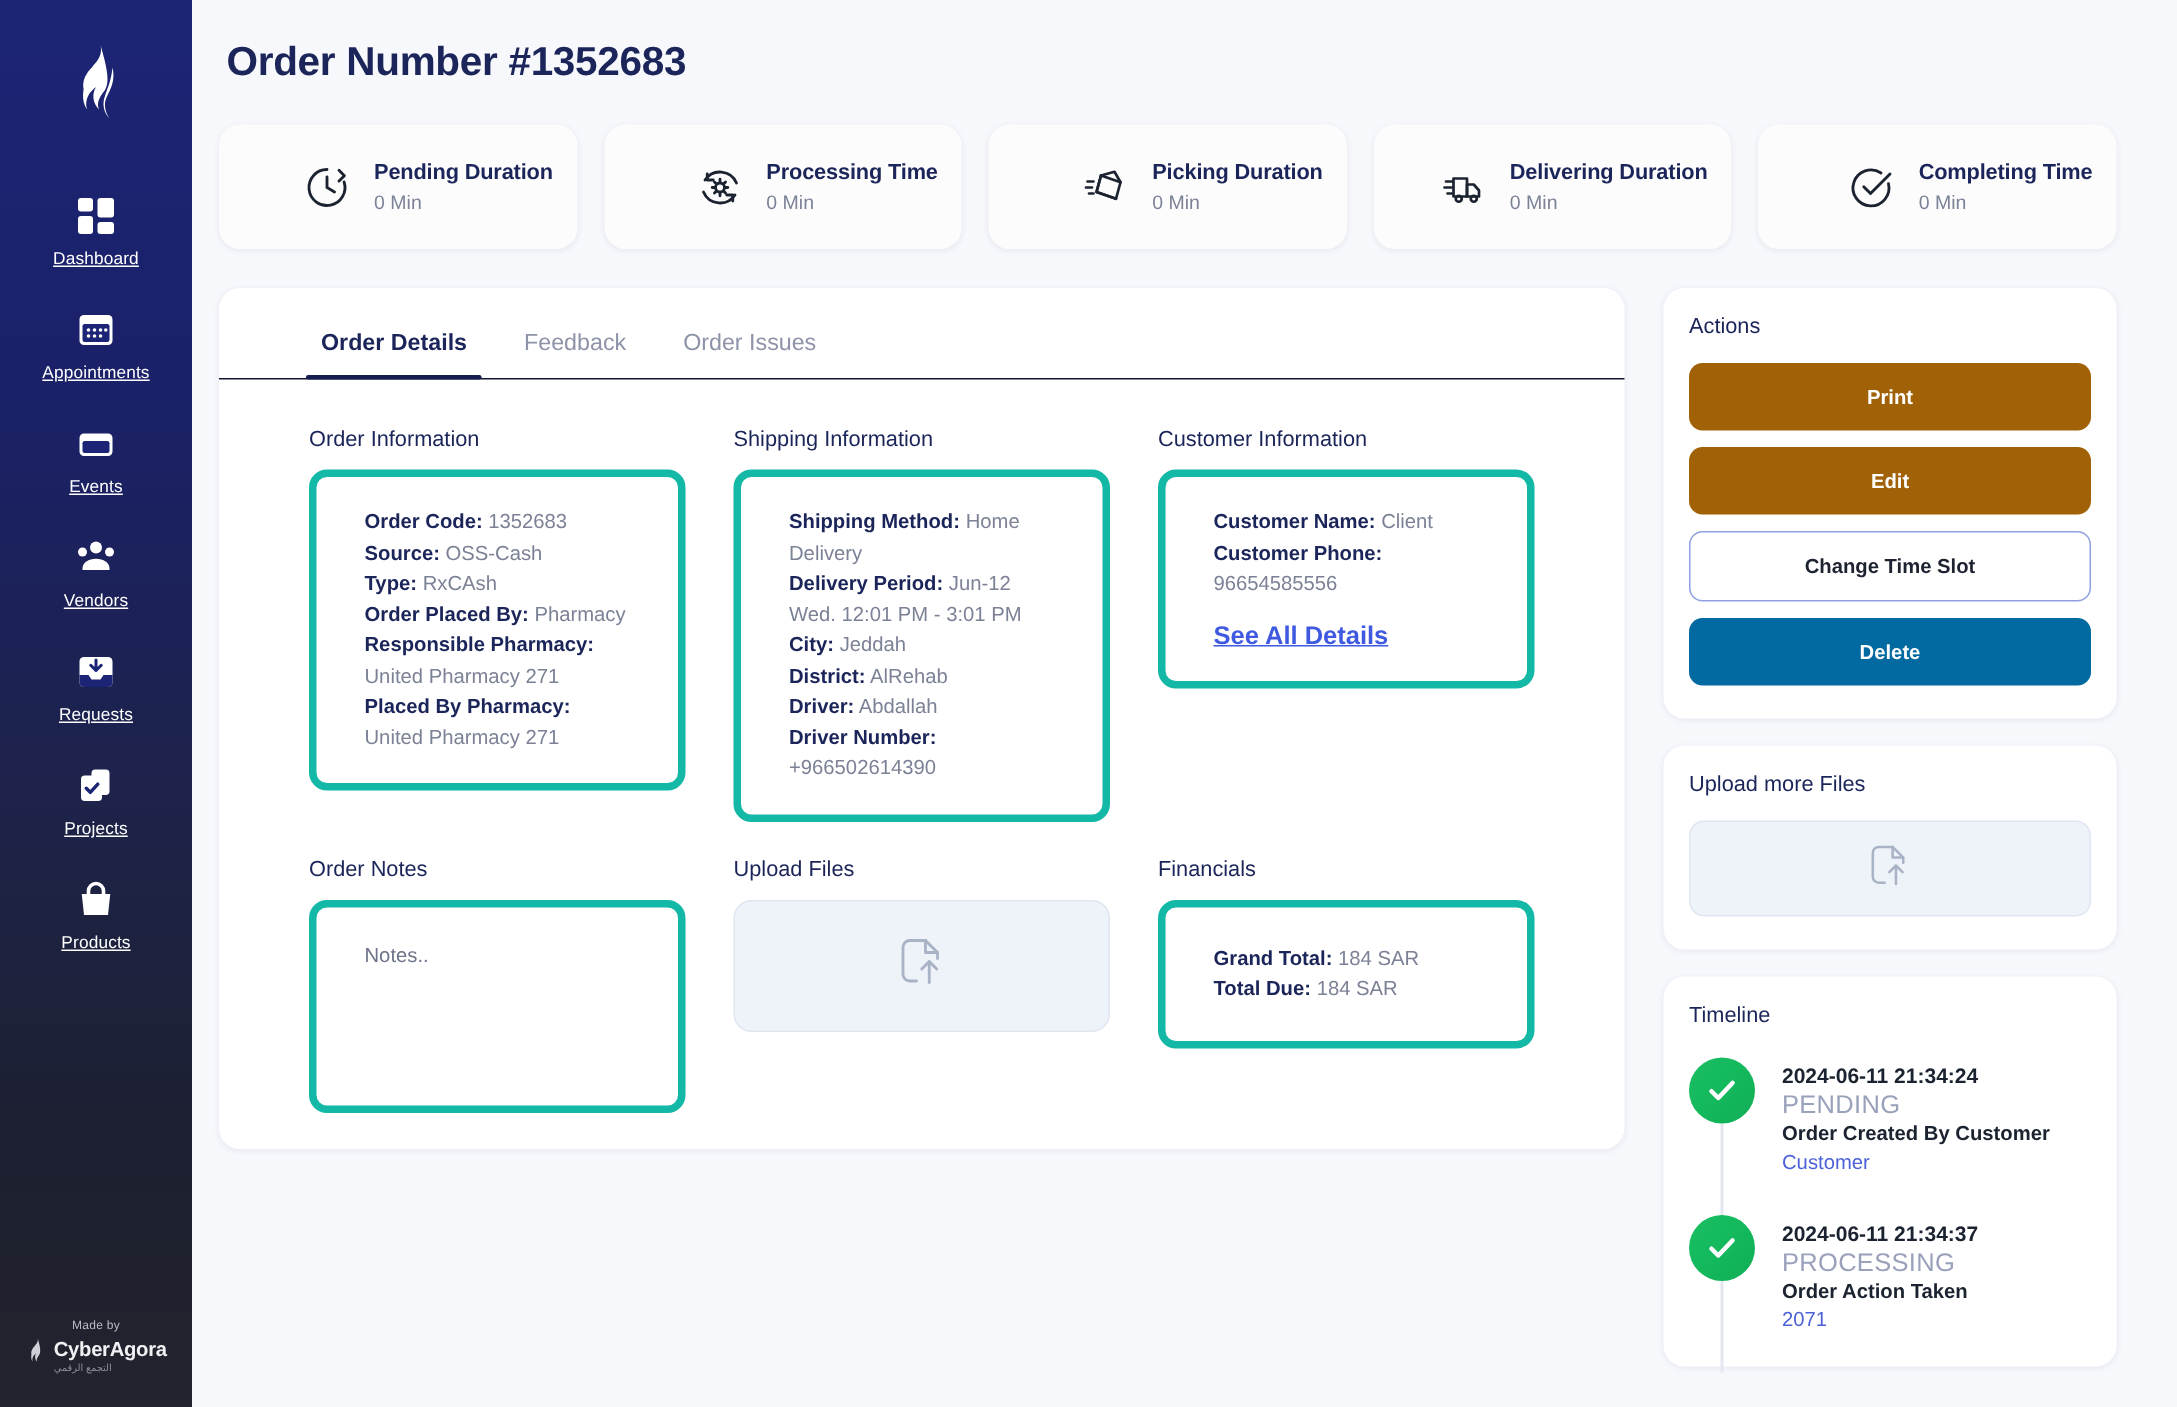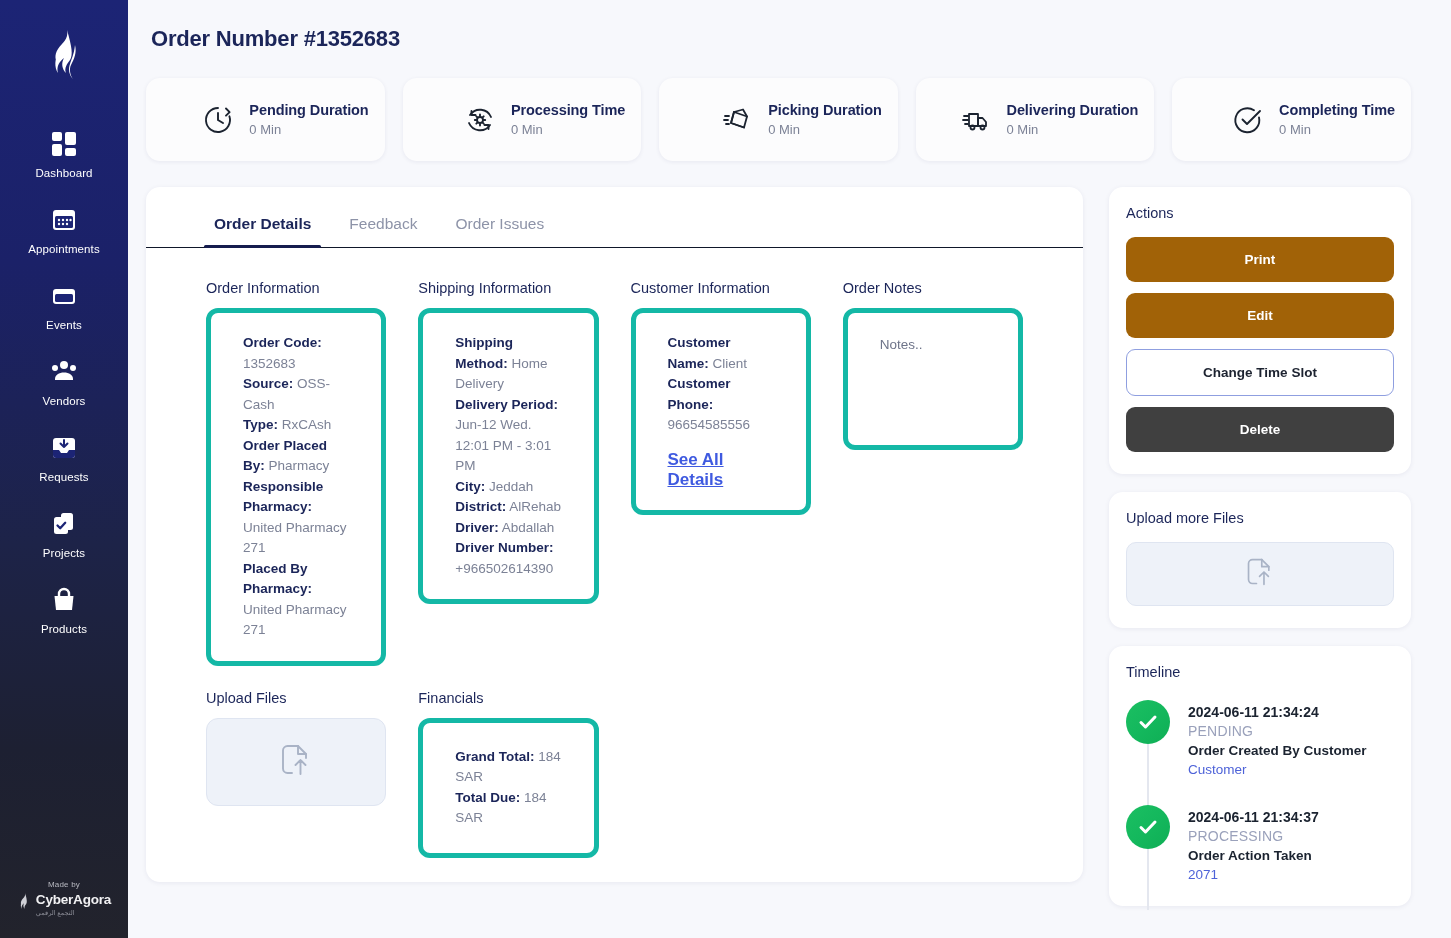--- a/index.html
+++ b/index.html
@@ -18,33 +18,33 @@
     position: relative;
     display: flex; flex-direction: column; align-items: center;
     padding-top: 28px;
   }
   .brand-logo { width: 42px; height: 58px; display: flex; align-items: center; justify-content: center; margin-bottom: 30px; }
   .nav-item {
     width: 100%; display: flex; flex-direction: column; align-items: center;
     padding: 13px 0 13px 0; cursor: pointer; gap: 8px;
   }
   .nav-icon { width: 30px; height: 30px; display: flex; align-items: center; justify-content: center; }
-  .nav-label { color: #ffffff; font-size: 11.5px; letter-spacing: .1px; }
+  .nav-label { color: #ffffff; font-size: 11.5px; letter-spacing: .1px; text-decoration: underline; }
   .sidebar-footer {
     position: absolute; bottom: 20px; left: 0; width: 100%;
     display: flex; flex-direction: column; align-items: center;
   }
   .made-by { color: #b9bac2; font-size: 8px; margin-bottom: 3px; letter-spacing: .2px; }
   .footer-brand { display: flex; align-items: center; gap: 5px; }
   .footer-name { color: #f1f1f3; font-size: 13.5px; font-weight: bold; letter-spacing: -.2px; line-height: 1; }
   .footer-ar { color: #8e8f99; font-size: 6.5px; letter-spacing: .6px; margin-top: 2px; }
 
   
   .main { flex: 1; height: 938px; padding: 26px 40px 0 18px; overflow: hidden; }
-  .page-title { font-size: 22px; font-weight: bold; color: #1b2559; letter-spacing: -.2px; margin: 0 0 26px 5px; }
+  .page-title { font-size: 27px; font-weight: bold; color: #1b2559; letter-spacing: -.2px; margin: 0 0 26px 5px; }
 
   .stats-row { display: flex; gap: 18px; margin-bottom: 26px; }
   .stat-card {
     flex: 1; background: #fcfcfd; border-radius: 14px;
     box-shadow: 0 1px 4px rgba(26,35,90,.07);
     padding: 20px 16px; display: flex; align-items: center; gap: 14px;
     min-height: 83px;
     justify-content: flex-end;
   }
   .stat-icon { width: 34px; height: 34px; flex-shrink: 0; display: flex; align-items: center; justify-content: center; }
@@ -54,21 +54,21 @@
   .content-row { display: flex; gap: 26px; align-items: flex-start; }
   .panel-left { flex: 1; background: #ffffff; border-radius: 14px; box-shadow: 0 1px 5px rgba(26,35,90,.07); padding: 0 0 24px 0; }
   .tabs { display: flex; gap: 18px; padding: 28px 0 0 58px; border-bottom: 1px solid #0f172a; }
   .tab { font-size: 15.5px; color: #8d93a8; padding: 0 10px 14px 10px; cursor: pointer; position: relative; }
   .tab.active { color: #1b2559; font-weight: bold; }
   .tab.active::after {
     content: ""; position: absolute; left: 0; right: 0; bottom: -1px;
     height: 3px; background: #151c4e; border-radius: 2px;
   }
 
-  .grid2 { display: grid; grid-template-columns: 1fr 1fr 1fr 1fr; gap: 24px 32px; padding: 32px 60px 0 60px; }
+  .grid2 { display: grid; grid-template-columns: 1fr 1fr 1fr; gap: 24px 32px; padding: 32px 60px 0 60px; }
   .section-label { font-size: 14.5px; color: #1b2559; margin-bottom: 12px; }
   .info-box {
     border: 5px solid #14b8a6; border-radius: 12px; padding: 20px 32px;
     min-height: 172px; background: #fff;
   }
   .info-line { font-size: 13.5px; line-height: 20.5px; color: #7c8296; }
   .info-line b { color: #1b2559; font-weight: bold; }
   .customer-box { min-height: 142px; }
   .notes-box { min-height: 142px; color: #6e7489; font-size: 13.5px; padding: 24px 32px; }
   .link { color: #3f5ae0; text-decoration: underline; font-size: 17px; font-weight: bold; cursor: pointer; }
@@ -80,39 +80,39 @@
 
   
   .rail { width: 302px; min-width: 302px; display: flex; flex-direction: column; gap: 18px; }
   .card { background: #fff; border-radius: 14px; box-shadow: 0 1px 5px rgba(26,35,90,.07); padding: 18px 17px 22px 17px; }
   .card-title { font-size: 14.5px; color: #1b2559; margin-bottom: 16px; }
   .btn { display: block; width: 100%; border: none; border-radius: 9px; padding: 15px 0;
          font-size: 13.5px; font-weight: bold; cursor: pointer; margin-bottom: 11px;
          font-family: "Liberation Sans", sans-serif; }
   .btn-primary { background: #a16207; color: #fff; }
   .btn-outline { background: #fff; color: #1d2330; border: 1px solid #8f9fe0; }
-  .btn-danger { background: #404040; color: #fff; margin-bottom: 0; }
+  .btn-danger { background: #0369a1; color: #fff; margin-bottom: 0; }
   .upload-more-drop {
     border: 1px solid #dfe5f1; border-radius: 10px; background: #eef2f9;
     height: 64px; display: flex; align-items: center; justify-content: center; margin-top: 2px;
   }
 
   .timeline { padding-top: 4px; }
   .tl-item { display: flex; gap: 18px; position: relative; padding-bottom: 26px; }
   .tl-item:last-child { padding-bottom: 0; }
   .tl-marker-wrap { position: relative; width: 44px; flex-shrink: 0; display: flex; justify-content: center; }
   .tl-dot {
     width: 44px; height: 44px; border-radius: 50%;
     background: linear-gradient(135deg, #1bbf62 0%, #14b85d 50%, #0fae55 100%);
     display: flex; align-items: center; justify-content: center; z-index: 2; position: relative;
   }
   .tl-line { position: absolute; left: 21px; top: 44px; bottom: -26px; width: 2px; background: #e4e7ef; z-index: 1; }
   .tl-body { padding-top: 3px; }
   .tl-time { font-size: 14px; color: #1b2330; font-weight: bold; line-height: 19px; }
-  .tl-status { font-size: 14px; color: #9aa1bb; line-height: 19px; letter-spacing: .2px; }
+  .tl-status { font-size: 17px; color: #9aa1bb; line-height: 19px; letter-spacing: .2px; }
   .tl-desc { font-size: 13.5px; color: #1b2330; font-weight: bold; line-height: 19px; }
   .tl-link { font-size: 13.5px; color: #4d62d8; cursor: pointer; line-height: 19px; }
 </style>
 </head>
 <body>
 
 <div class="app">
 
   <nav class="sidebar">
     <div class="brand-logo">

